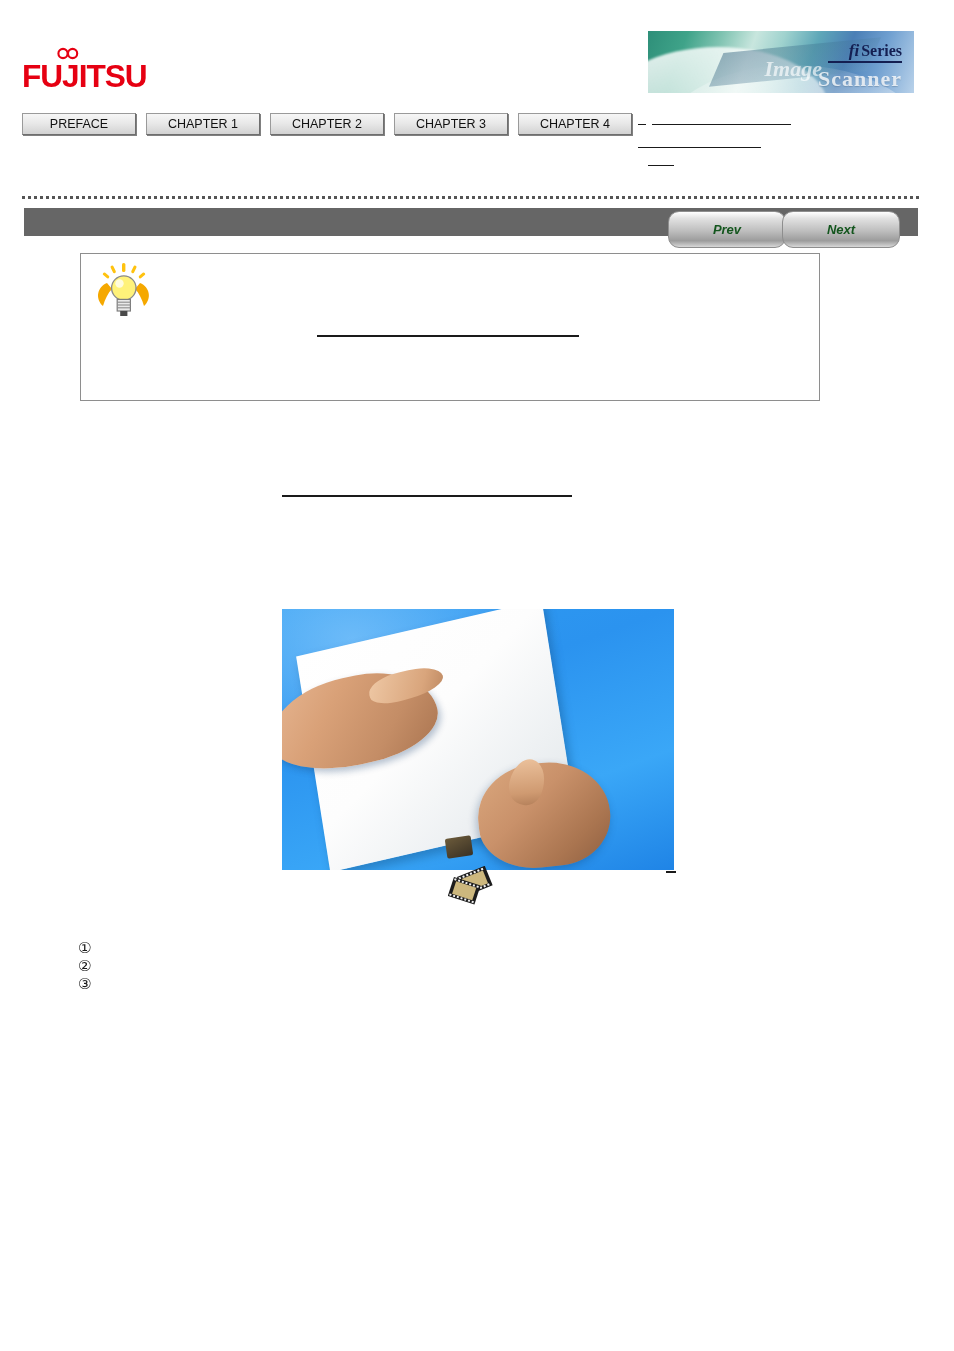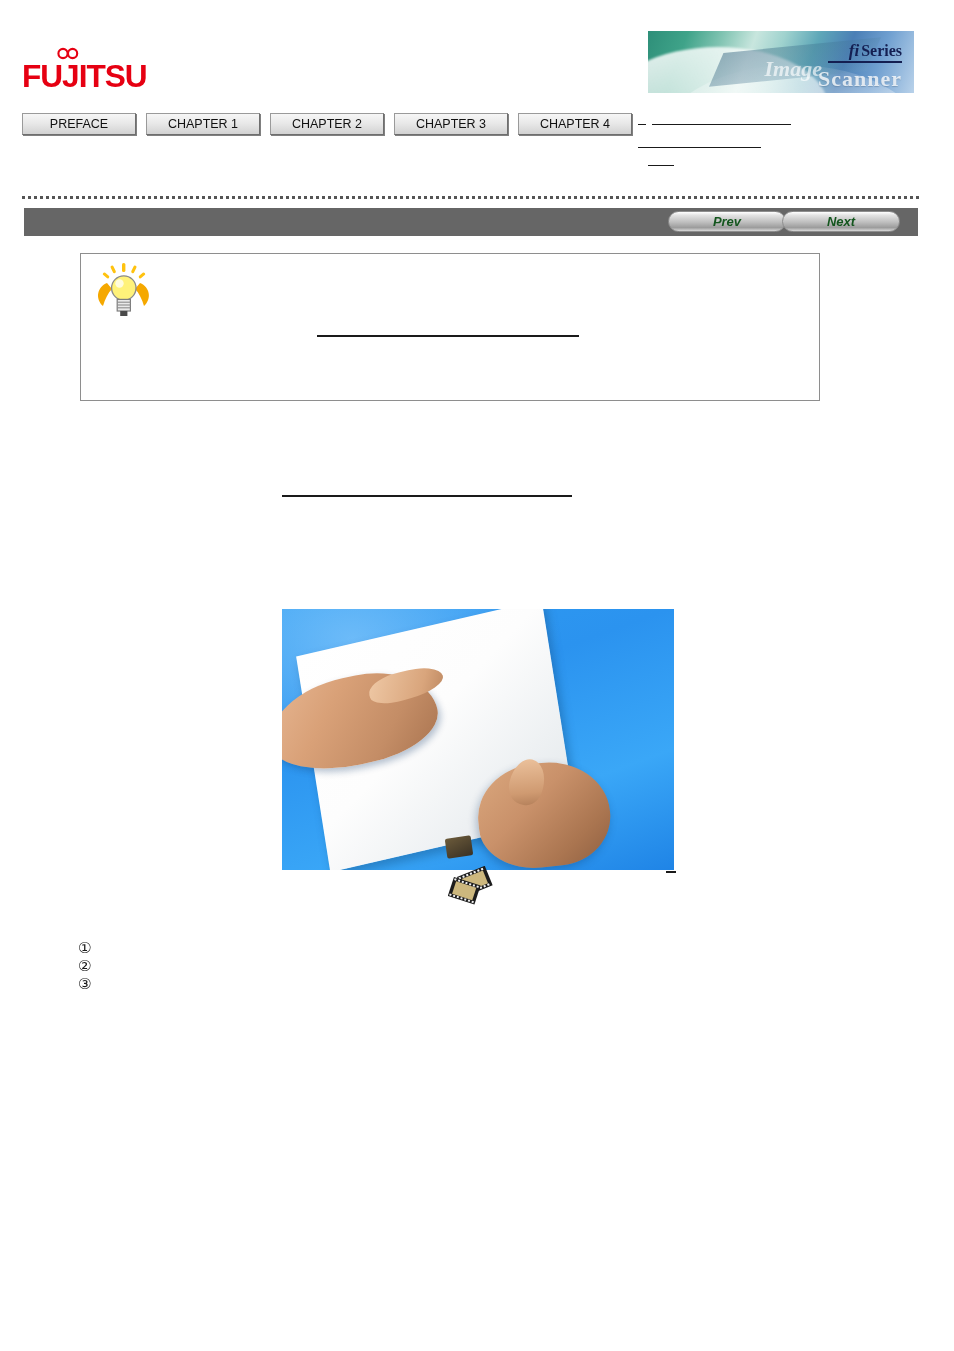--- a/index.html
+++ b/index.html
@@ -191,21 +191,21 @@
     left: 24px;
     top: 208px;
     width: 894px;
     height: 28px;
     background: #666666;
   }
   .pill-btn {
     position: absolute;
     top: 3px;
     width: 118px;
-    height: 21px;
+    height: 37px;
     border-radius: 11px;
     background: linear-gradient(180deg, #ffffff 0%, #e2e2e2 18%, #bdbdbd 55%, #9c9c9c 82%, #d8d8d8 100%);
     border: 1px solid #8e8e8e;
     display: flex;
     align-items: center;
     justify-content: center;
     font-style: italic;
     font-weight: bold;
     font-size: 13px;
     color: #14561e;

